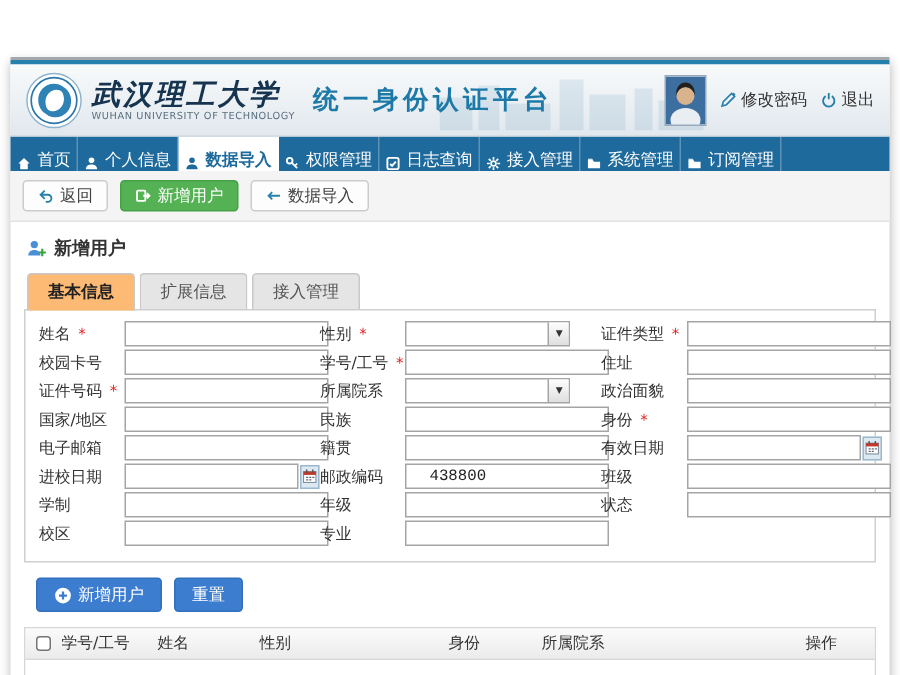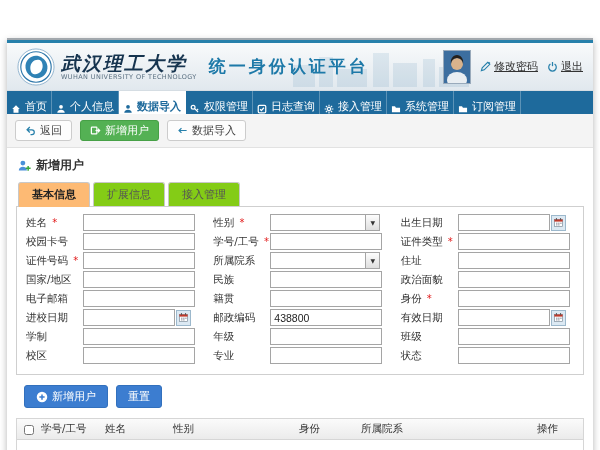--- a/index.html
+++ b/index.html
@@ -10,21 +10,21 @@
   
   .hdr{height:47px;background:linear-gradient(#f8fafb,#e1e8ee);display:flex;align-items:center;padding:0 10px;position:relative;overflow:hidden;border-bottom:1px solid #d5dde3;}
   .hdr .bldg{position:absolute;right:120px;top:8px;opacity:.10;}
   .logo{width:38px;height:38px;flex:none;z-index:1;}
   .uni{margin-left:6px;z-index:1;}
   .uni-cn{font-size:19px;font-weight:bold;font-style:italic;color:#16344f;font-family:"DejaVu Serif","Liberation Serif",serif;letter-spacing:2px;line-height:20px;}
   .uni-en{font-size:6.5px;color:#5a6f80;letter-spacing:.4px;}
   .plat{font-size:17px;font-weight:bold;color:#1d79a8;letter-spacing:3px;margin-left:12px;z-index:1;}
   .hdr-right{margin-left:auto;display:flex;align-items:center;gap:9px;z-index:1;}
   .avatar{width:26px;height:32px;border:1px solid #9ab;flex:none;}
-  .hdr-link{display:flex;align-items:center;gap:3px;font-size:11px;color:#333;cursor:pointer;text-decoration:underline;}
+  .hdr-link{display:flex;align-items:center;gap:3px;font-size:11px;color:#333;cursor:pointer;}
   .hdr-link .ic{width:11px;height:11px;color:#2780ab;}
 
   
   .nav{height:23px;background:#1e6a9c;display:flex;}
   .nav-item{display:flex;align-items:flex-end;gap:4px;padding:0 4px;color:#fff;font-size:11px;border-right:1px solid rgba(255,255,255,.28);cursor:pointer;white-space:nowrap;}
   .nav-item.active{background:#fff;color:#1e6a9c;font-weight:bold;}
   .nav-item .ic{width:10px;height:10px;}
 
   
   .toolbar{background:#f4f4f4;border-bottom:1px solid #e2e2e2;padding:6px 8px;display:flex;gap:8px;align-items:center;}
@@ -33,29 +33,29 @@
   .btn-light{background:#fdfdfd;border:1px solid #ccc;color:#444;}
   .btn-light .ic{color:#2780ab;}
   .btn-green{background:#54b154;border:1px solid #46a046;color:#fff;}
   .btn-blue{background:#3c7dd0;border:1px solid #3270bd;color:#fff;}
 
   .content{padding:6px 9px 8px;}
   .sect{display:flex;align-items:center;gap:5px;font-size:12px;font-weight:bold;color:#333;padding:3px 2px 8px;}
   .sect .ic{width:13px;height:13px;}
 
   .tabs{display:flex;padding-left:2px;position:relative;}
-  .tab{font-size:11px;padding:4px 13px;border:1px solid #c8c8c8;border-bottom:none;background:#84cc16;color:#555;margin-right:3px;border-radius:3px 3px 0 0;cursor:pointer;}
+  .tab{font-size:11px;padding:4px 13px;border:1px solid #c8c8c8;border-bottom:none;background:#e5e5e5;color:#555;margin-right:3px;border-radius:3px 3px 0 0;cursor:pointer;}
   .tab.active{background:#fdba74;color:#222;font-weight:bold;position:relative;z-index:2;margin-bottom:-1px;padding-bottom:5px;}
 
   .form-panel{border:1px solid #cfcfcf;background:#fff;padding:7px 2px 8px;display:flex;position:relative;z-index:1;}
   .form-col{width:33.33%;display:flex;flex-direction:column;}
   .form-row{display:flex;align-items:center;height:17px;margin-bottom:2px;}
   .f-label{width:57px;flex:none;font-size:10.5px;color:#333;padding-left:7px;white-space:nowrap;}
   .req{color:#e21a1a;margin-left:2px;font-size:10px;}
-  .f-input{width:104px;height:13px;border:1px solid #a5a5a5;font-size:10.5px;padding:1px 3px;font-family:Liberation Sans, sans-serif;color:#222;}
+  .f-input{width:104px;height:13px;border:1px solid #a5a5a5;font-size:10.5px;padding:1px 15px;font-family:Liberation Mono, monospace;color:#222;}
   .date .f-input{width:84px;}
   .cal-btn{width:15px;height:16px;border:1px solid #9cb8cc;background:#dcE9f3;margin-left:1px;display:inline-flex;align-items:center;justify-content:center;cursor:pointer;box-sizing:border-box;}
   .cal-btn svg{width:11px;height:11px;}
   .select-box{width:110px;height:17px;border:1px solid #a5a5a5;background:#fff;position:relative;box-sizing:border-box;cursor:pointer;}
   .select-arrow{position:absolute;right:0;top:0;width:14px;height:100%;background:linear-gradient(#fdfdfd,#dfdfdf);border-left:1px solid #a5a5a5;display:flex;align-items:center;justify-content:center;font-size:6px;color:#333;box-sizing:border-box;}
 
   .actions{display:flex;gap:8px;padding:10px 0 10px 8px;}
   .actions .btn{padding:4px 11px;}
   .actions .ic{width:12px;height:12px;}
 
@@ -325,32 +325,20 @@
           <div class="form-row">
             <span class="f-label">年级</span>
             <input class="f-input" type="text" style="">
           </div>
           <div class="form-row">
             <span class="f-label">专业</span>
             <input class="f-input" type="text" style="">
           </div>
         </div>
         <div class="form-col">
-          <div class="form-row date">
-            <span class="f-label">出生日期</span>
-            <input class="f-input" type="text" style="">
-            <span class="cal-btn">
-              <svg viewBox="0 0 16 16">
-                <rect x="2" y="3.5" width="12" height="10.5" fill="#fff" stroke="#7a8a99"></rect>
-                <rect x="2" y="3.5" width="12" height="3.2" fill="#c0392b"></rect>
-                <path d="M5 1.5v3M11 1.5v3" stroke="#555" stroke-width="1.4"></path>
-                <path d="M4.5 9h2M7.5 9h2M10.5 9h2M4.5 11.5h2M7.5 11.5h2" stroke="#667" stroke-width="1.2"></path>
-              </svg>
-            </span>
-          </div>
           <div class="form-row">
             <span class="f-label">证件类型<span class="req"> *</span></span>
             <input class="f-input" type="text" style="">
           </div>
           <div class="form-row">
             <span class="f-label">住址</span>
             <input class="f-input" type="text" style="">
           </div>
           <div class="form-row">
             <span class="f-label">政治面貌</span>

